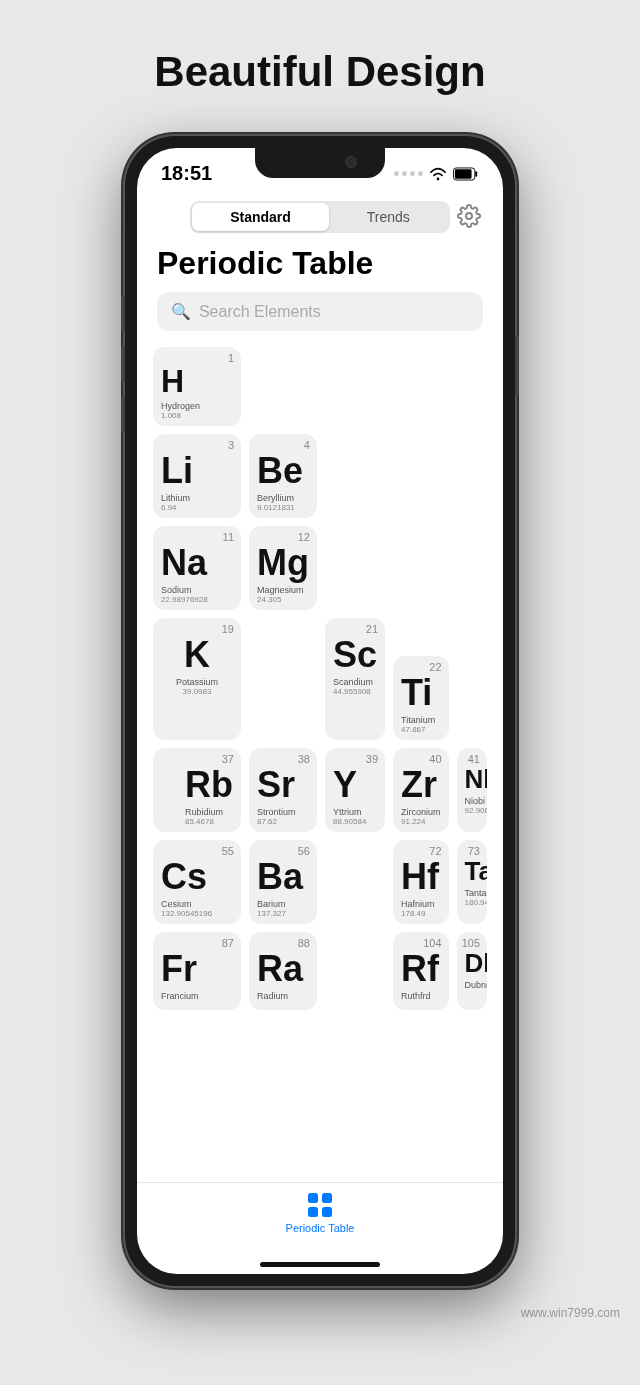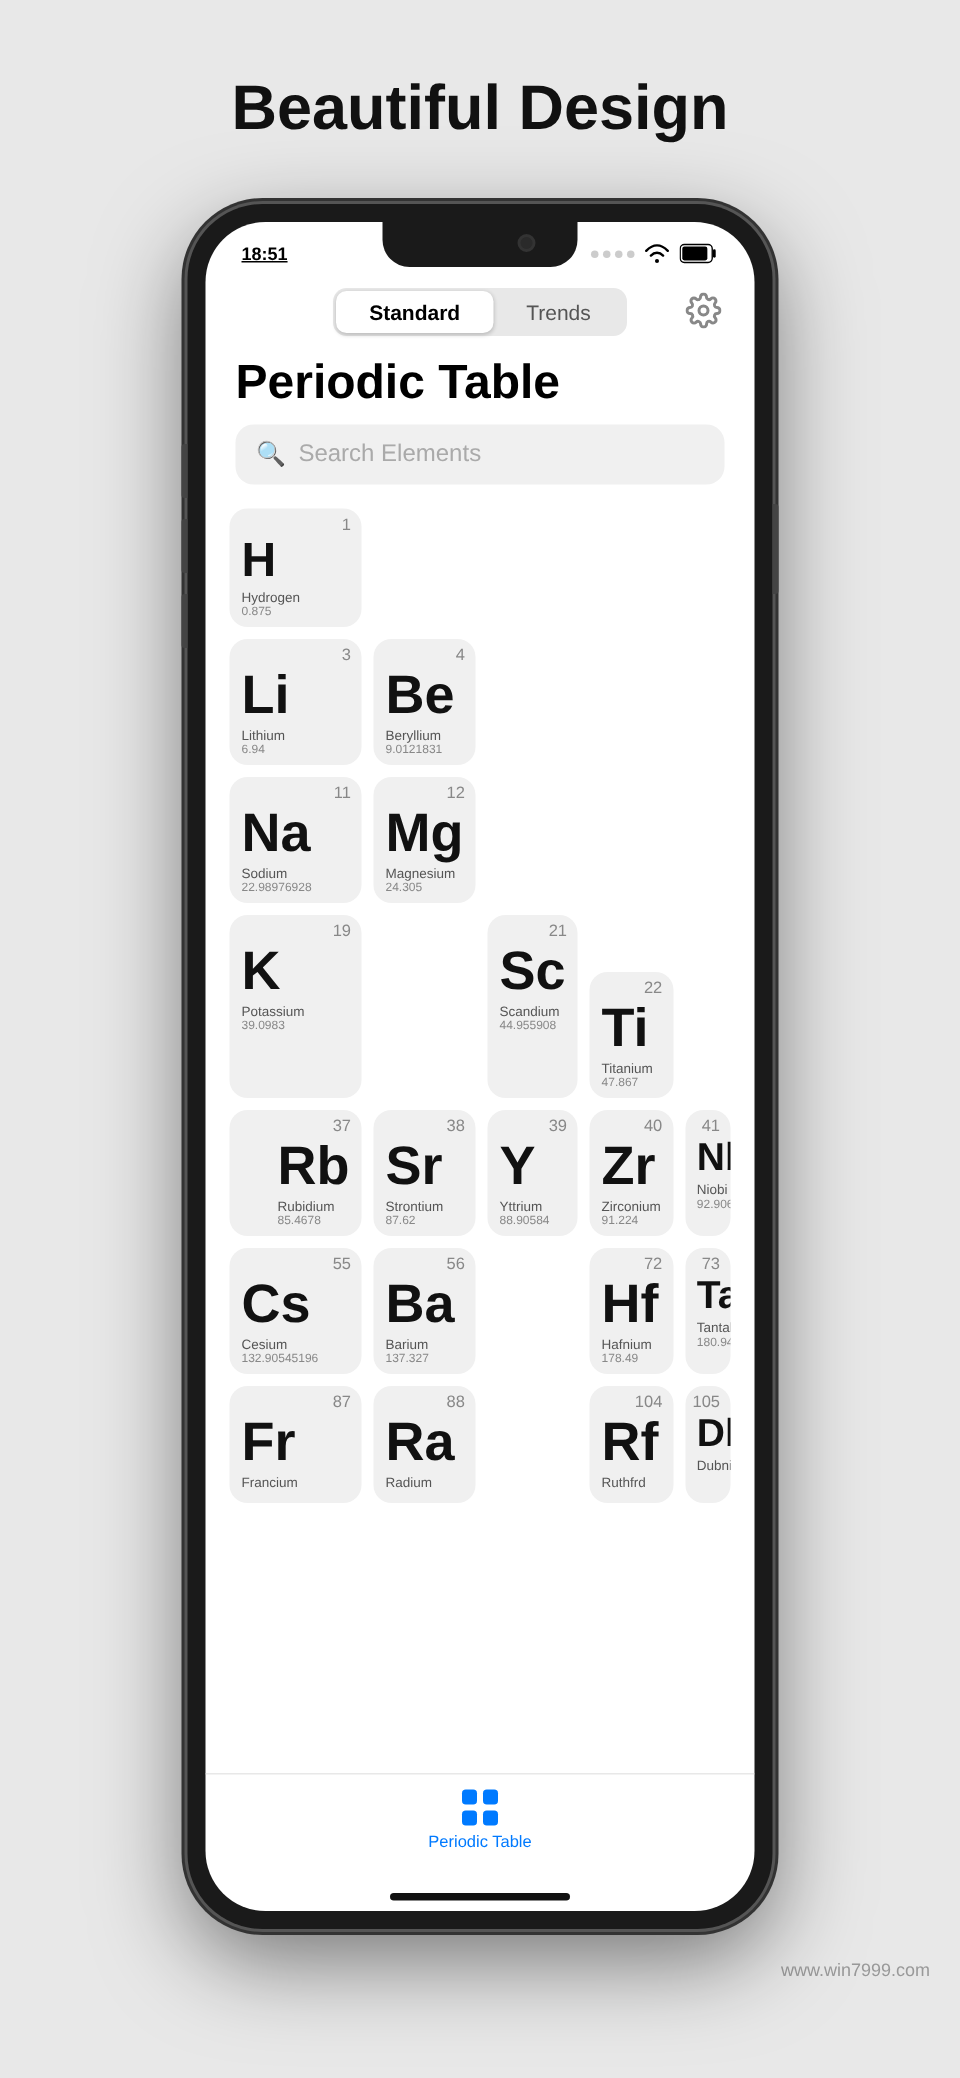--- a/index.html
+++ b/index.html
@@ -72,24 +72,23 @@
     
     .status-bar {
       display: flex;
       justify-content: space-between;
       align-items: center;
       padding: 14px 24px 6px;
       flex-shrink: 0;
     }
 
     .status-time {
-      font-size: 12px;
+      font-size: 20px;
       font-weight: 600;
       color: #000;
-      text-decoration: underline;
     }
 
     .status-icons {
       display: flex;
       align-items: center;
       gap: 6px;
     }
 
     .signal-dots {
       display: flex; gap: 3px;
@@ -146,21 +145,21 @@
 
     .segmented-control {
       background: #e8e8e8;
       border-radius: 9px;
       padding: 2px;
       display: flex;
       gap: 0;
     }
 
     .seg-btn {
-      padding: 6px 22px;
+      padding: 6px 38px;
       border-radius: 7px;
       font-size: 14px;
       font-weight: 500;
       color: #555;
       cursor: pointer;
       border: none;
       background: transparent;
     }
 
     .seg-btn.active {
@@ -380,21 +379,21 @@
       <span class="search-placeholder">Search Elements</span>
     </div>
 
     <div class="periodic-scroll">
       <div class="periodic-grid">
 
         <div class="element-cell h-cell" style="grid-column: 1; grid-row: 1;">
           <span class="element-number">1</span>
           <span class="element-symbol">H</span>
           <span class="element-name">Hydrogen</span>
-          <span class="element-mass">0.875</span>
+          <span class="element-mass">1.008</span>
         </div>
         <div class="element-cell empty" style="grid-column:2; grid-row:1;"></div>
         <div class="element-cell empty" style="grid-column:3; grid-row:1;"></div>
         <div class="element-cell empty" style="grid-column:4; grid-row:1;"></div>
         <div class="element-cell empty" style="grid-column:5; grid-row:1;"></div>
 
         <div class="element-cell" style="grid-column:1; grid-row:2;">
           <span class="element-number">3</span>
           <span class="element-symbol">Li</span>
           <span class="element-name">Lithium</span>
@@ -419,21 +418,21 @@
         <div class="element-cell" style="grid-column:2; grid-row:3;">
           <span class="element-number">12</span>
           <span class="element-symbol">Mg</span>
           <span class="element-name">Magnesium</span>
           <span class="element-mass">24.305</span>
         </div>
         <div class="element-cell empty" style="grid-column:3; grid-row:3;"></div>
         <div class="element-cell empty" style="grid-column:4; grid-row:3;"></div>
         <div class="element-cell empty" style="grid-column:5; grid-row:3;"></div>
 
-        <div class="element-cell" style="grid-column:1; grid-row:4;">
+        <div class="element-cell" style="grid-column:1; grid-row:4;align-items:center;">
           <span class="element-number">19</span>
           <span class="element-symbol">K</span>
           <span class="element-name">Potassium</span>
           <span class="element-mass">39.0983</span>
         </div>
         <div class="element-cell" style="grid-column:3; grid-row:4;">
           <span class="element-number">21</span>
           <span class="element-symbol">Sc</span>
           <span class="element-name">Scandium</span>
           <span class="element-mass">44.955908</span>

